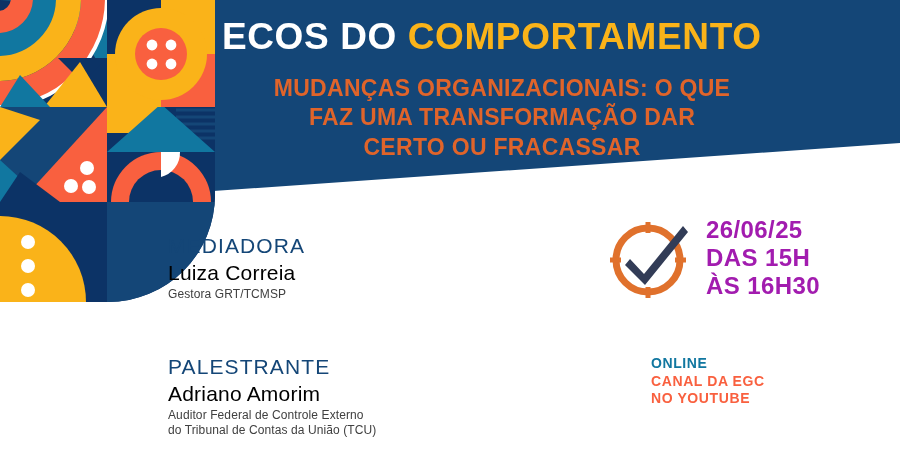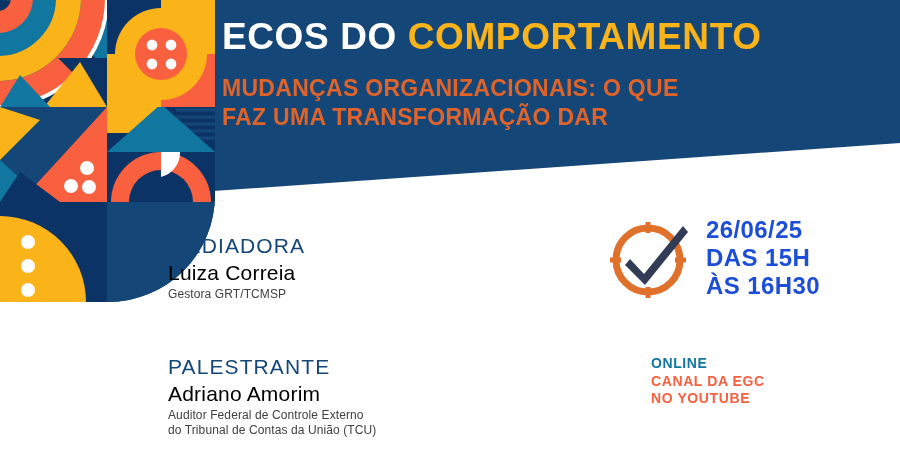--- a/index.html
+++ b/index.html
@@ -54,21 +54,21 @@
     position:absolute;
     left:222px;top:74px;
     z-index:5;
     width:560px;
     color:#E0642A;
     font-size:23px;
     font-weight:bold;
     line-height:1.28;
     letter-spacing:0.3px;
   }
-  .subhead div{white-space:nowrap;}
+  .subhead div{white-space:nowrap;text-align:center;}
 
   
   .person{
     position:absolute;
     z-index:5;
   }
   .person .role{
     color:#144677;
     font-weight:normal;
     font-size:21px;
@@ -100,21 +100,21 @@
     display:flex;
     align-items:center;
     gap:14px;
   }
   .clock{
     width:84px;height:84px;
     flex:0 0 84px;
     position:relative;
   }
   .datelines{
-    color:#1d4ed8;
+    color:#a21caf;
     font-weight:bold;
     font-size:24px;
     line-height:1.16;
     letter-spacing:0.4px;
     white-space:nowrap;
   }
 
   
   .online{
     position:absolute;
@@ -137,20 +137,21 @@
   <div class="banner"></div>
 
   <div class="headline">
     <span class="hl-white">ECOS DO</span>
     <span class="hl-amber">COMPORTAMENTO</span>
   </div>
 
   <div class="subhead">
     <div>MUDANÇAS ORGANIZACIONAIS: O QUE</div>
     <div>FAZ UMA TRANSFORMAÇÃO DAR</div>
+    <div>CERTO OU FRACASSAR</div>
   </div>
 
   <div class="pattern">
     <svg width="215" height="302" viewBox="0 0 215 302" xmlns="http://www.w3.org/2000/svg">
       <defs>
         <clipPath id="blockclip">
           <path d="M0,0 H215 V195 A107,107 0 0 1 108,302 H0 Z"></path>
         </clipPath>
         <clipPath id="c-tl">
             <rect x="0" y="0" width="107" height="107"></rect>

